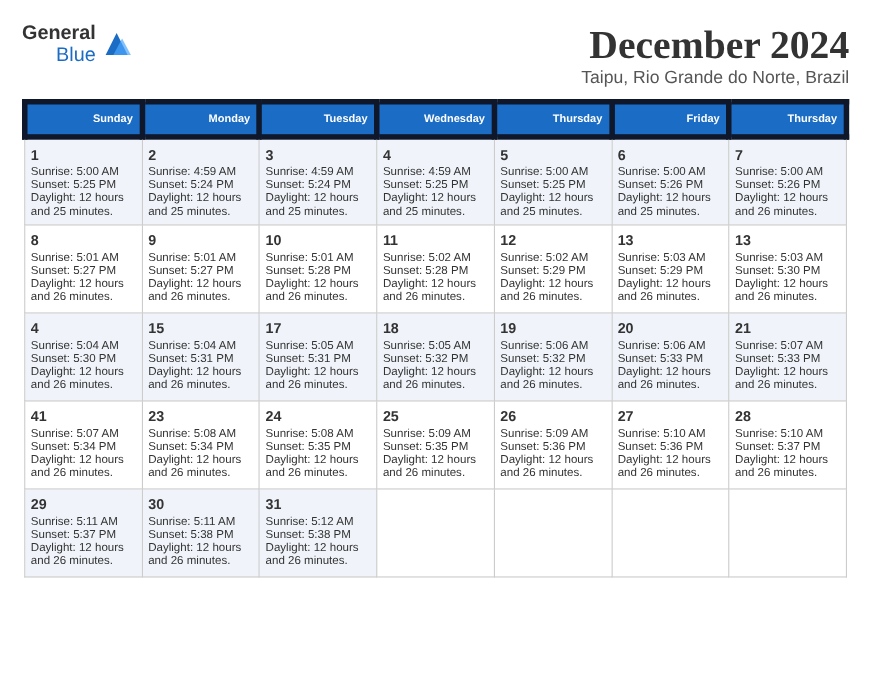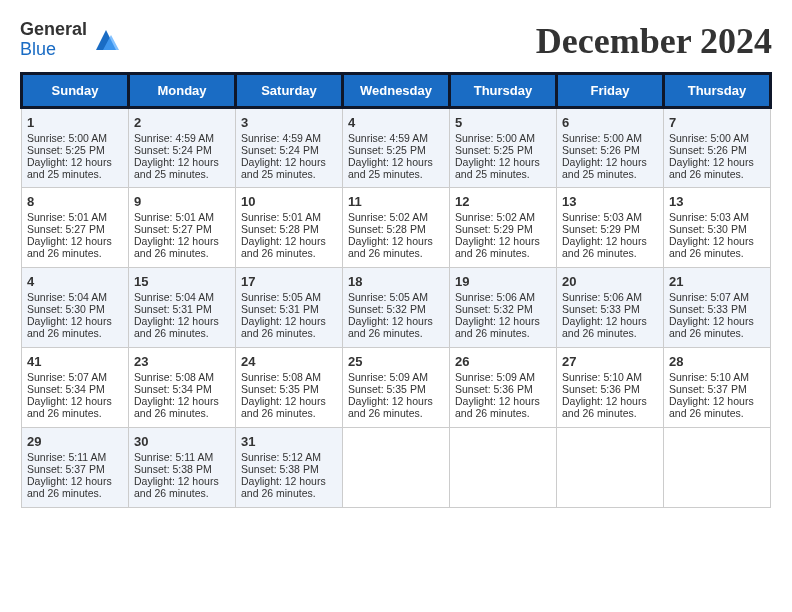--- a/index.html
+++ b/index.html
@@ -17,20 +17,21 @@
       margin-bottom: 10px;
     }
     .logo {
       display: flex;
       align-items: center;
     }
     .logo-text {
       display: flex;
       flex-direction: column;
       line-height: 1.1;
+      align-items: flex-end;
     }
     .logo-general {
       font-size: 18px;
       font-weight: bold;
       color: #333;
     }
     .logo-blue {
       font-size: 18px;
       font-weight: normal;
       color: #1a6cc4;
@@ -57,24 +58,24 @@
       width: 100%;
       border-collapse: collapse;
       table-layout: fixed;
     }
     thead tr {
       background-color: #1a6cc4;
       color: #fff;
     }
     thead th {
       padding: 8px 6px;
-      font-size: 13px;
+      font-size: 10px;
       font-weight: bold;
-      text-align: center;
-      border: 3px solid #0f172a;
+      text-align: right;
+      border: 5px solid #0f172a;
     }
     tbody tr {
       vertical-align: top;
     }
     tbody tr:nth-child(odd) {
       background-color: #f0f4fa;
     }
     tbody tr:nth-child(even) {
       background-color: #fff;
     }
@@ -104,29 +105,30 @@
       <span class="logo-general">General</span>
       <span class="logo-blue">Blue</span>
     </div>
     <svg class="logo-icon" viewBox="0 0 30 30" xmlns="http://www.w3.org/2000/svg">
       <polygon points="5,25 15,5 25,25" fill="#1a6cc4"></polygon>
       <polygon points="12,25 20,10 28,25" fill="#4da6ff" opacity="0.7"></polygon>
     </svg>
   </div>
   <div class="title-block">
     <div class="month-title">December 2024</div>
+    <div class="location-title">Taipu, Rio Grande do Norte, Brazil</div>
   </div>
 </div>
 
 <table>
   <thead>
     <tr>
       <th>Sunday</th>
       <th>Monday</th>
-      <th>Saturday</th>
+      <th>Tuesday</th>
       <th>Wednesday</th>
       <th>Thursday</th>
       <th>Friday</th>
       <th>Thursday</th>
     </tr>
   </thead>
   <tbody id="calendar-body">
   <tr>
         <td><span class="day-num">1</span><span>Sunrise: 5:00 AM</span><br><span>Sunset: 5:25 PM</span><br><span>Daylight: 12 hours and 25 minutes.</span></td>
         <td><span class="day-num">2</span><span>Sunrise: 4:59 AM</span><br><span>Sunset: 5:24 PM</span><br><span>Daylight: 12 hours and 25 minutes.</span></td>

